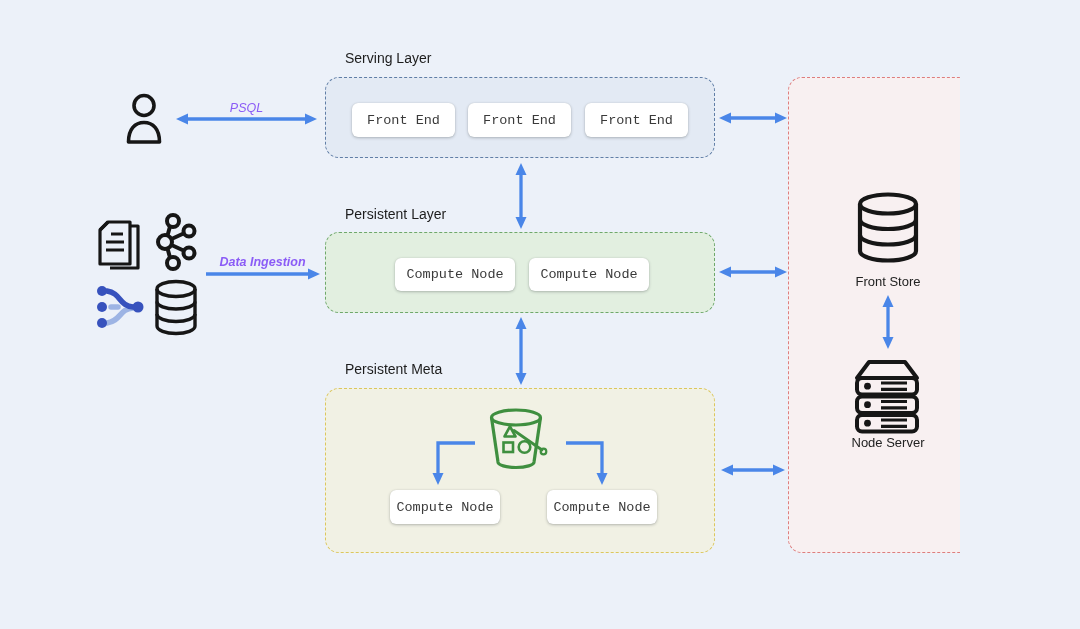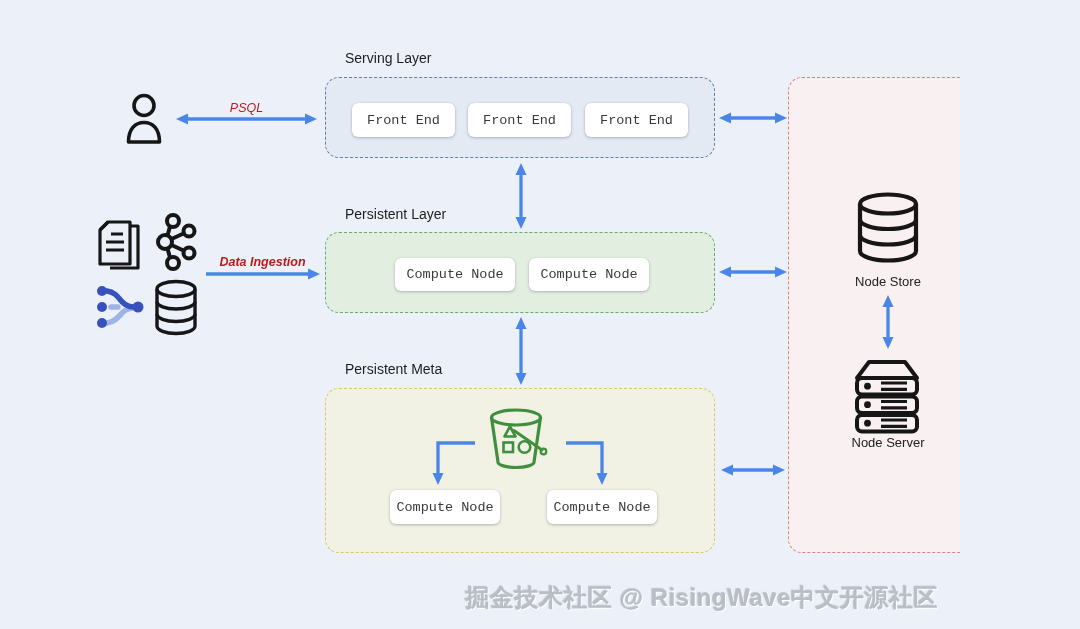--- a/index.html
+++ b/index.html
@@ -12,21 +12,21 @@
   .panel.serving    { left:325px; top:77px;  width:390px; height:81px;  background:#e3eaf4; border:1.5px dashed #607ea6; }
   .panel.processing { left:325px; top:232px; width:390px; height:81px;  background:#e2efe0; border:1.5px dashed #6fa86b; }
   .panel.persistent { left:325px; top:388px; width:390px; height:165px; background:#f1f1e4; border:1.5px dashed #dcc75d; }
   .panel.meta       { left:788px; top:77px;  width:196px; height:476px; background:#f8f0f1; border:1.5px dashed #de7e7e; }
 
   .node { position:absolute; height:34px; background:#ffffff; border-radius:6px;
           box-shadow:0 1px 3px rgba(60,64,67,.32), 0 0 1px rgba(60,64,67,.2);
           display:flex; align-items:center; justify-content:center;
           font-size:13.5px; color:#3a3a3a;font-family:Liberation Mono, monospace; }
 
-  .flow-label { position:absolute; font-size:12.5px; font-style:italic; font-weight:500; color:#b91c1c; text-align:center; }
+  .flow-label { position:absolute; font-size:12.5px; font-style:italic; font-weight:500; color:#8b5cf6; text-align:center; }
   .meta-label { position:absolute; width:110px; text-align:center; font-size:13px; color:#222; }
 
   svg { position:absolute; overflow:visible; }
   .arrow line, .arrow polyline { stroke:#4a86e8; stroke-width:3.3; fill:none; }
   .arrow polygon { fill:#4a86e8; stroke:none; }
 
   .ink   { stroke:#161616; fill:none; }
   .inkf  { fill:#161616; stroke:none; }
   .green { stroke:#3f8f3f; fill:none; }
 
@@ -76,21 +76,21 @@
 
   <div class="panel meta"></div>
 
   <svg style="left:854px; top:192px;" width="68" height="72" viewBox="0 0 68 72">
     <ellipse class="ink" cx="34" cy="12" rx="28" ry="9.5" stroke-width="4.2"></ellipse>
     <path class="ink" d="M6,12 V59 M62,12 V59" stroke-width="4.2"></path>
     <path class="ink" d="M6,27.5 A28,9.5 0 0 0 62,27.5" stroke-width="4.2"></path>
     <path class="ink" d="M6,43 A28,9.5 0 0 0 62,43" stroke-width="4.2"></path>
     <path class="ink" d="M6,59 A28,9.5 0 0 0 62,59" stroke-width="4.2"></path>
   </svg>
-  <div class="meta-label" style="left:833px; top:274px;">Node Store</div>
+  <div class="meta-label" style="left:833px; top:274px;">Front Store</div>
 
   <svg class="arrow" style="left:880px; top:294px;" width="16" height="56" viewBox="0 0 16 56">
     <line x1="8" y1="10" x2="8" y2="46"></line>
     <polygon points="8,1 2.5,13 13.5,13"></polygon>
     <polygon points="8,55 2.5,43 13.5,43"></polygon>
   </svg>
 
   <svg style="left:852px; top:357px;" width="70" height="76" viewBox="0 0 70 76">
     <path class="ink" d="M17,5 H53 L65,21 H5 Z" stroke-width="4" stroke-linejoin="round"></path>
     <rect class="ink" x="5" y="21" width="60" height="16.5" rx="5" stroke-width="4"></rect>
@@ -174,15 +174,14 @@
     <line x1="11" y1="8" x2="59" y2="8"></line>
     <polygon points="1,8 13,2.5 13,13.5"></polygon>
     <polygon points="69,8 57,2.5 57,13.5"></polygon>
   </svg>
   <svg class="arrow" style="left:720px; top:462px;" width="66" height="16" viewBox="0 0 66 16">
     <line x1="11" y1="8" x2="55" y2="8"></line>
     <polygon points="1,8 13,2.5 13,13.5"></polygon>
     <polygon points="65,8 53,2.5 53,13.5"></polygon>
   </svg>
 
-  <div class="watermark">掘金技术社区 @ RisingWave中文开源社区</div>
 
 </div>
 
 </body></html>

